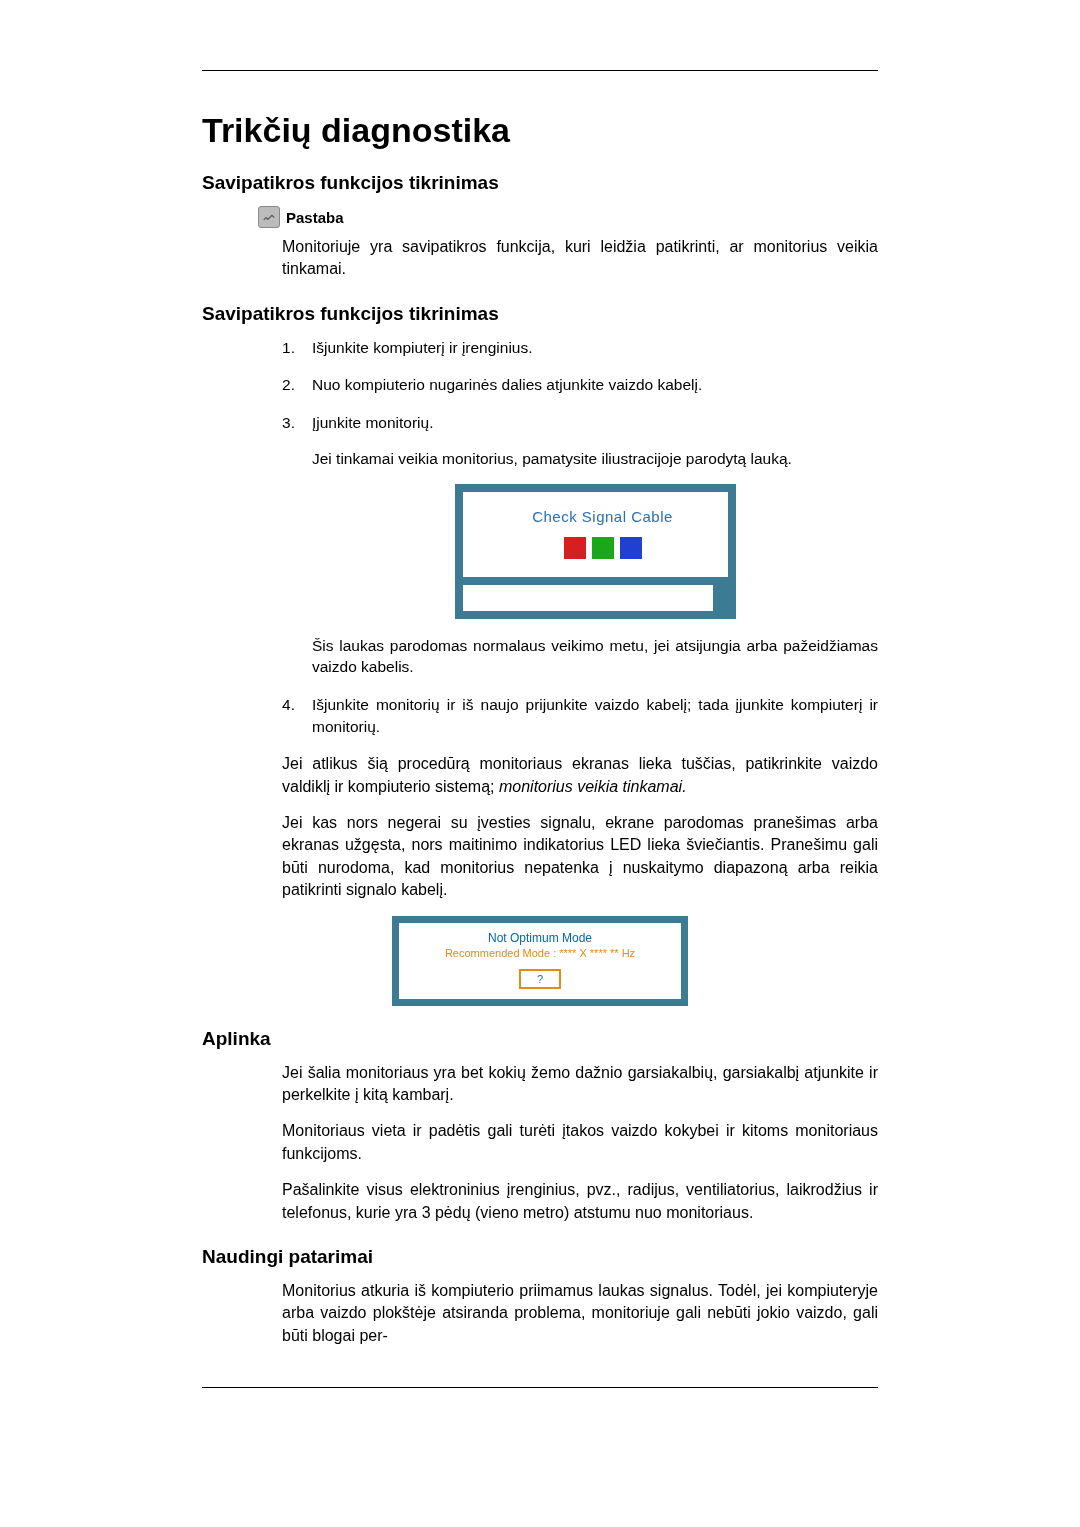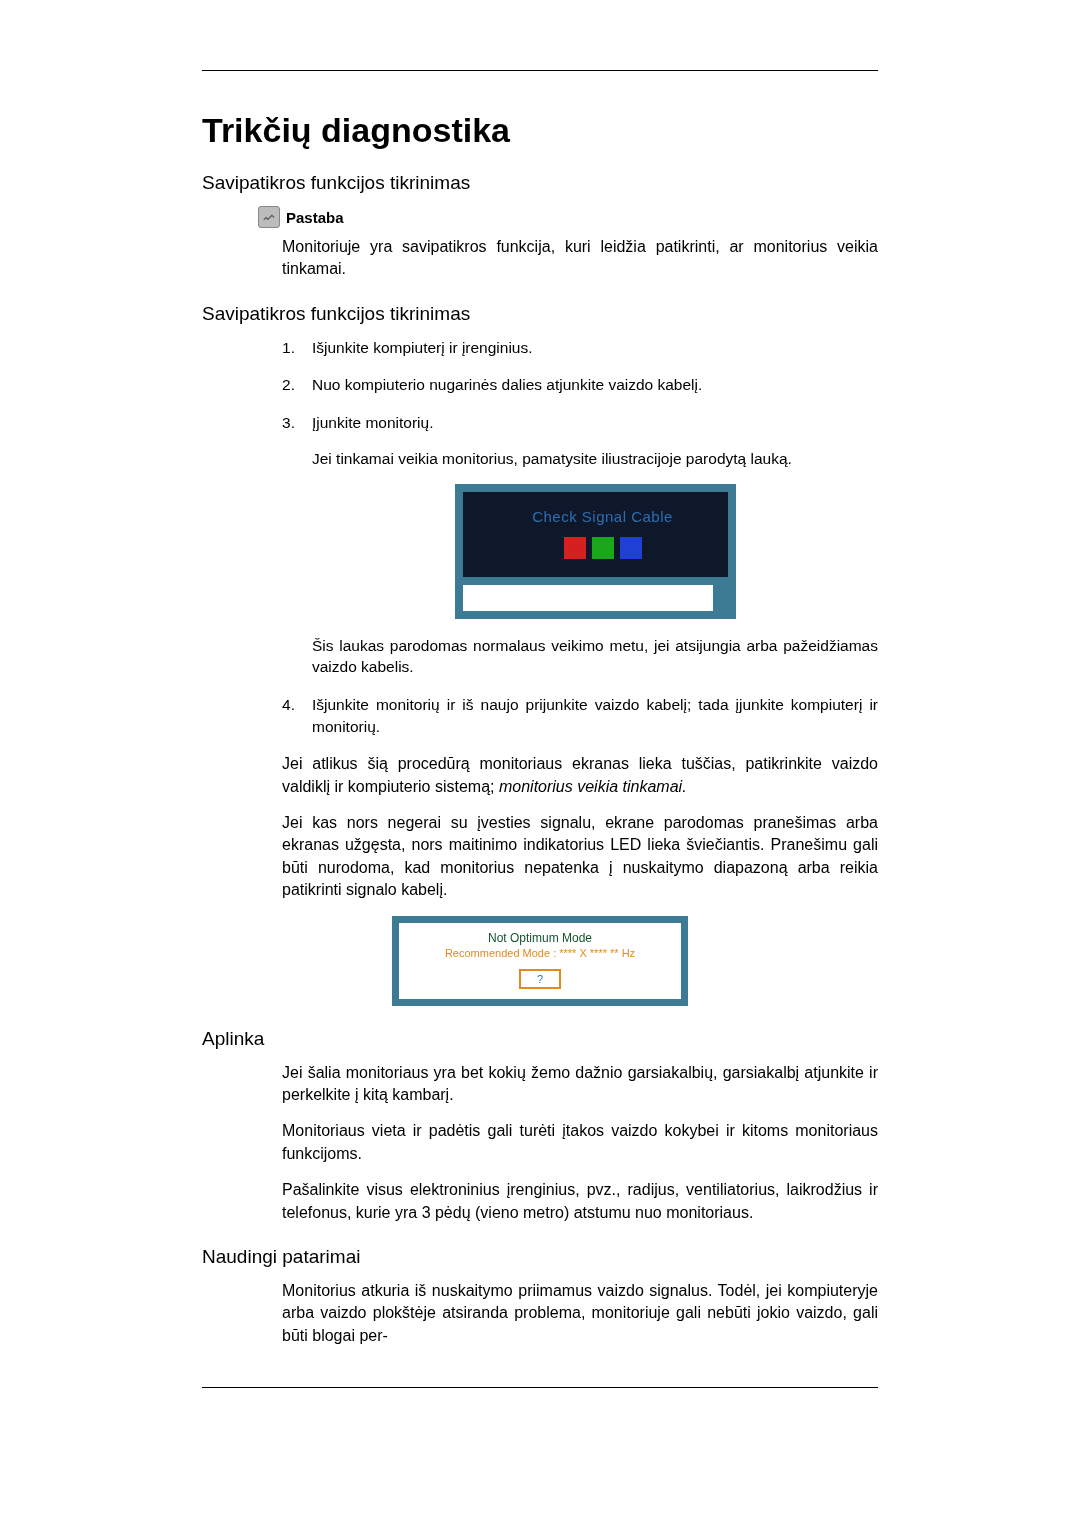--- a/index.html
+++ b/index.html
@@ -24,21 +24,21 @@
   }
   .hr-top { margin-bottom: 40px; }
   .hr-bottom { margin-top: 40px; }
   h1 {
     font-size: 34px;
     font-weight: bold;
     margin: 0 0 18px 0;
   }
   h2 {
     font-size: 19px;
-    font-weight: normal;
+    font-weight: bold;
     margin: 22px 0 12px 0;
   }
   .note-row {
     display: flex;
     align-items: center;
     margin-left: 56px;
     margin-bottom: 8px;
   }
   .note-icon {
     width: 20px;
@@ -93,21 +93,21 @@
     text-align: center;
     margin: 14px 0 16px 0;
   }
   
   .csc-outer {
     display: inline-block;
     background: #3d7a94;
     padding: 8px;
   }
   .csc-inner {
-    background: #0f172a;
+    background: #ffffff;
     width: 250px;
     padding: 14px 0 18px 15px;
   }
   .csc-title {
     color: #2b6fb1;
     font-size: 15px;
     letter-spacing: 0.5px;
     margin-bottom: 10px;
   }
   .csc-squares {
@@ -129,21 +129,21 @@
   .nom-outer {
     display: inline-block;
     background: #3d7a94;
     padding: 7px;
   }
   .nom-inner {
     background: #fff;
     width: 270px;
     padding: 8px 6px 10px 6px;
   }
-  .nom-line1 { color: #14532d; font-size: 12px; }
+  .nom-line1 { color: #0369a1; font-size: 12px; }
   .nom-line2 { color: #e28a1a; font-size: 11px; margin-top: 2px; }
   .nom-button {
     display: inline-block;
     border: 2px solid #e28a1a;
     color: #2b6fb1;
     font-size: 11px;
     padding: 2px 16px;
     margin-top: 10px;
   }
 </style>
@@ -204,16 +204,16 @@
       </div>
     </div>
   </div>
 
   <h2>Aplinka</h2>
   <p class="body-text">Jei šalia monitoriaus yra bet kokių žemo dažnio garsiakalbių, garsiakalbį atjunkite ir perkelkite į kitą kambarį.</p>
   <p class="body-text">Monitoriaus vieta ir padėtis gali turėti įtakos vaizdo kokybei ir kitoms monitoriaus funkcijoms.</p>
   <p class="body-text">Pašalinkite visus elektroninius įrenginius, pvz., radijus, ventiliatorius, laikrodžius ir telefonus, kurie yra 3 pėdų (vieno metro) atstumu nuo monitoriaus.</p>
 
   <h2>Naudingi patarimai</h2>
-  <p class="body-text">Monitorius atkuria iš nuskaitymo priimamus vaizdo signalus. Todėl, jei kompiuteryje arba vaizdo plokštėje atsiranda problema, monitoriuje gali nebūti jokio vaizdo, gali būti blogai per-</p>
+  <p class="body-text">Monitorius atkuria iš kompiuterio priimamus laukas signalus. Todėl, jei kompiuteryje arba vaizdo plokštėje atsiranda problema, monitoriuje gali nebūti jokio vaizdo, gali būti blogai per-</p>
 
   <hr class="hr-bottom">
 </div>
 
 </body></html>

